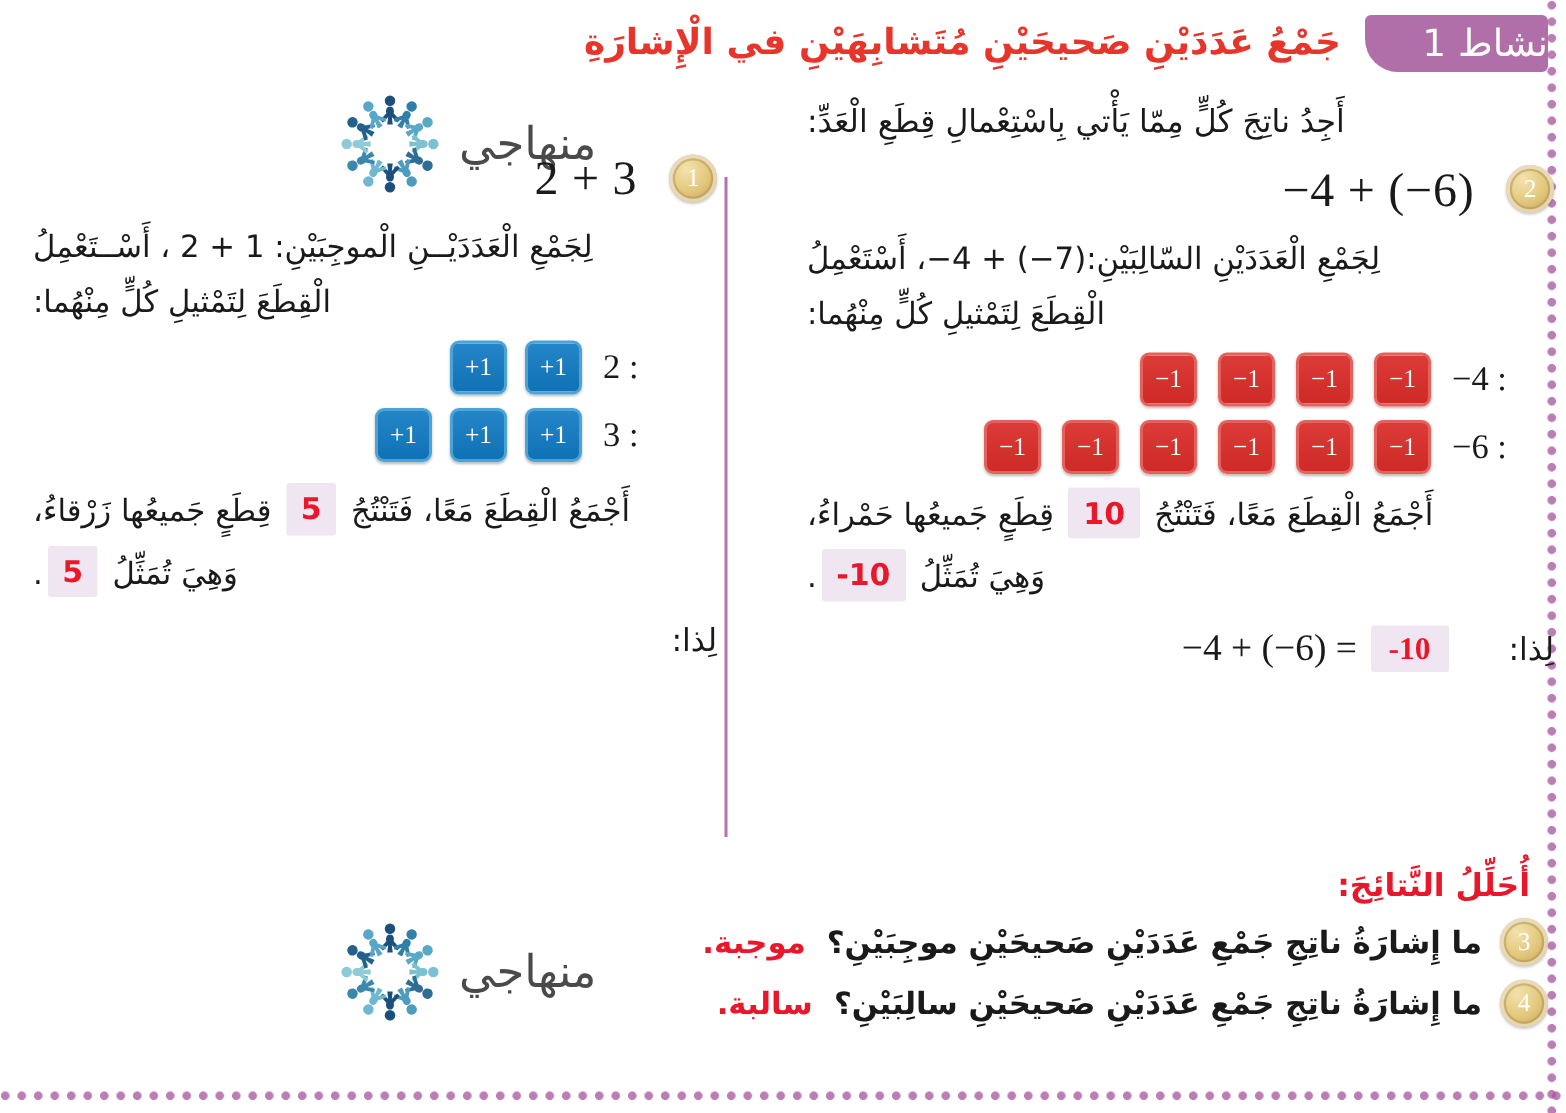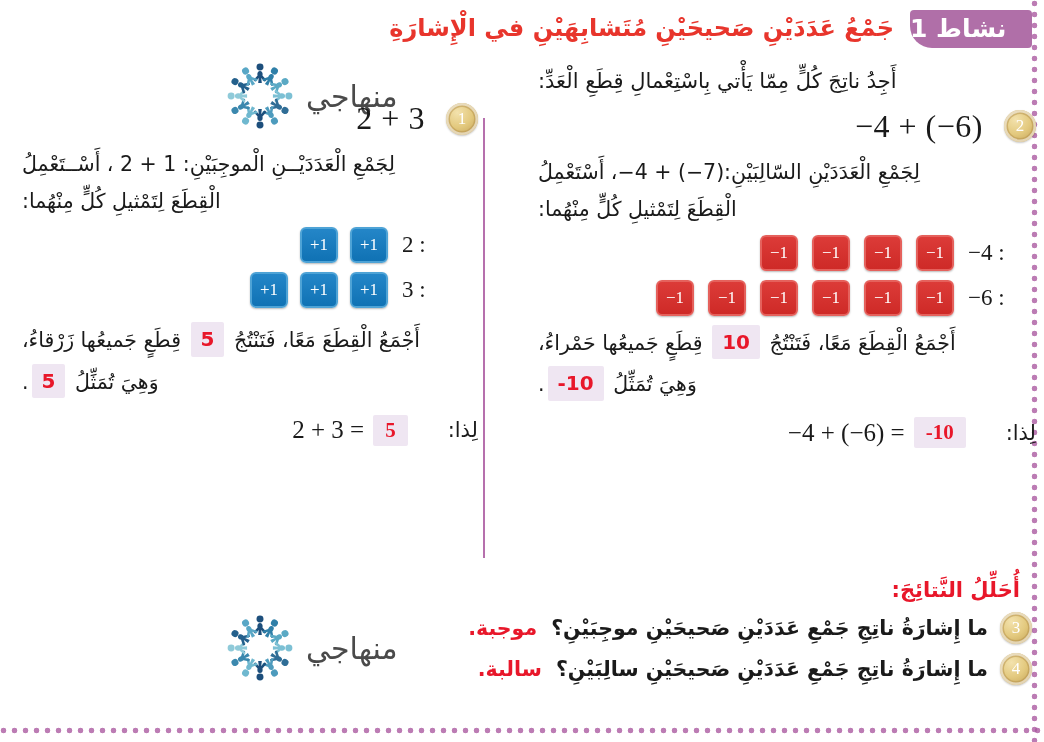--- a/index.html
+++ b/index.html
@@ -59,23 +59,23 @@
     position: absolute;
     top: 4px;
     right: 12px;
     width: 122px;
     height: 38px;
     background: #b munkájá;
     background: #b06fa8;
     border-radius: 4px 4px 4px 22px;
     color: #ffffff;
     font-size: 25px;
-    font-weight: bold;
+    font-weight: normal;
     line-height: 38px;
-    text-align: left;
+    text-align: right;
     letter-spacing: .5px;
     direction: rtl;
   }
   #activity-title {
     position: absolute;
     top: 8px;
     right: 150px;
     color: #e8352c;
     font-size: 24px;
     font-weight: bold;
@@ -506,24 +506,20 @@
       <span>قِطَعٍ جَميعُها زَرْقاءُ،</span>
     </div>
 
     <div class="para" style="margin-top:6px">
       <span>وَهِيَ تُمَثِّلُ</span>
       <span class="hl">5</span><span>.</span>
     </div>
 
     <div class="result-line">
       <span class="result-label">لِذا:</span>
-      <span class="result-eq">
-        <span>2 + 3 =</span>
-        <span class="hl big">5</span>
-      </span>
     </div>
   </div>
 
   <div id="analysis">
     <div id="analysis-title">أُحَلِّلُ النَّتائِجَ:</div>
     <div id="analysis-questions">
         <div class="q-row">
           <span class="num-badge">3</span>
           <span class="q-text">ما إِشارَةُ ناتِجِ جَمْعِ عَدَدَيْنِ صَحيحَيْنِ موجِبَيْنِ؟</span>
           <span class="q-answer">موجبة.</span>

